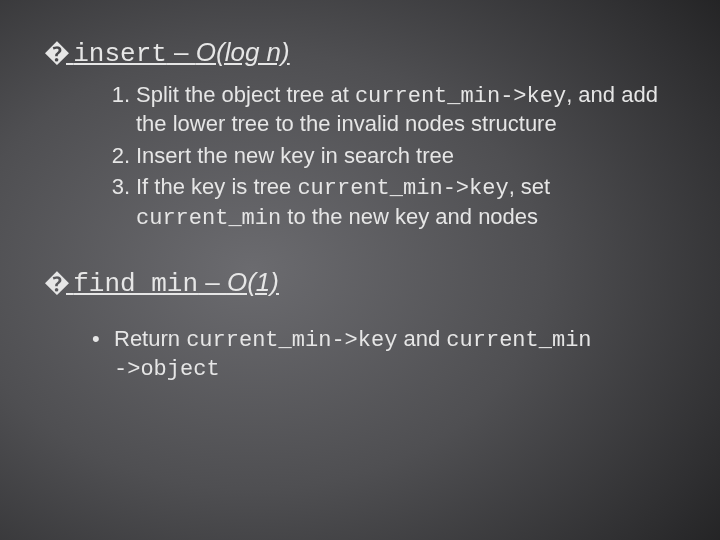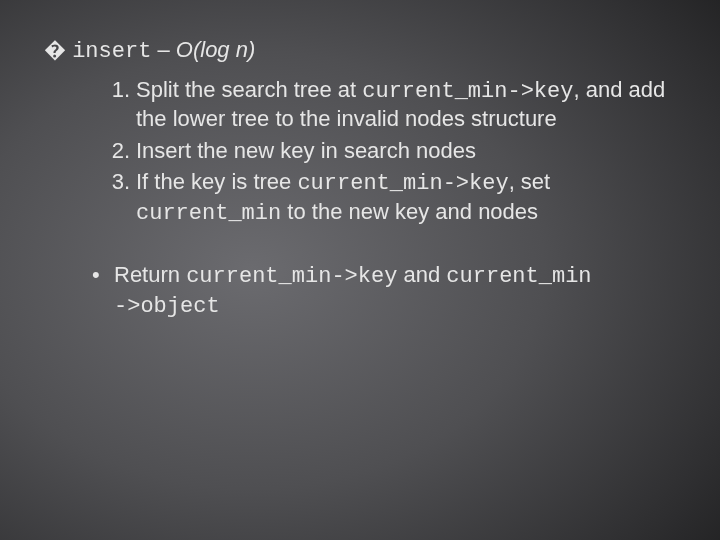--- a/index.html
+++ b/index.html
@@ -22,21 +22,22 @@
   }
   .slide {
     padding: 36px 36px 0 44px;
     box-sizing: border-box;
     width: 100%;
     height: 100%;
   }
 
   .h-line {
     margin: 0 0 10px 0;
-    font-size: 22px;
+    font-size: 26px;
+    text-decoration: underline;
   }
   .bullet-glyph {
     font-family: Arial, sans-serif;
     display: inline-block;
     width: 22px;
   }
   .mono {
     font-family: "Courier New", Courier, monospace;
   }
   .ital { font-style: italic; }
@@ -82,30 +83,34 @@
 
 <div class="slide">
 
   <p class="h-line">
     <span class="bullet-glyph">�</span>
     <span class="mono">insert</span><span> – </span><span class="ital">O(log n)</span>
   </p>
 
   <ol class="numlist">
     <li>
-      <span>Split the search tree at </span><span class="mono">current_min-&gt;key</span><span>, and add the lower tree to the invalid nodes structure</span>
+      <span>Split the object tree at </span><span class="mono">current_min-&gt;key</span><span>, and add the lower tree to the invalid nodes structure</span>
     </li>
     <li>
-      <span>Insert the new key in search nodes</span>
+      <span>Insert the new key in search tree</span>
     </li>
     <li>
       <span>If the key is tree </span><span class="mono">current_min-&gt;key</span><span>, set </span><span class="mono">current_min</span><span> to the new key and nodes</span>
     </li>
   </ol>
 
+  <p class="h-line">
+    <span class="bullet-glyph">�</span>
+    <span class="mono">find_min</span><span> – </span><span class="ital">O(1)</span>
+  </p>
 
   <ul class="dotlist">
     <li>
       <span>Return </span><span class="mono">current_min-&gt;key</span><span> and </span><span class="mono" style="white-space:pre-line">current_min
 -&gt;object</span>
     </li>
   </ul>
 
 </div>
 

